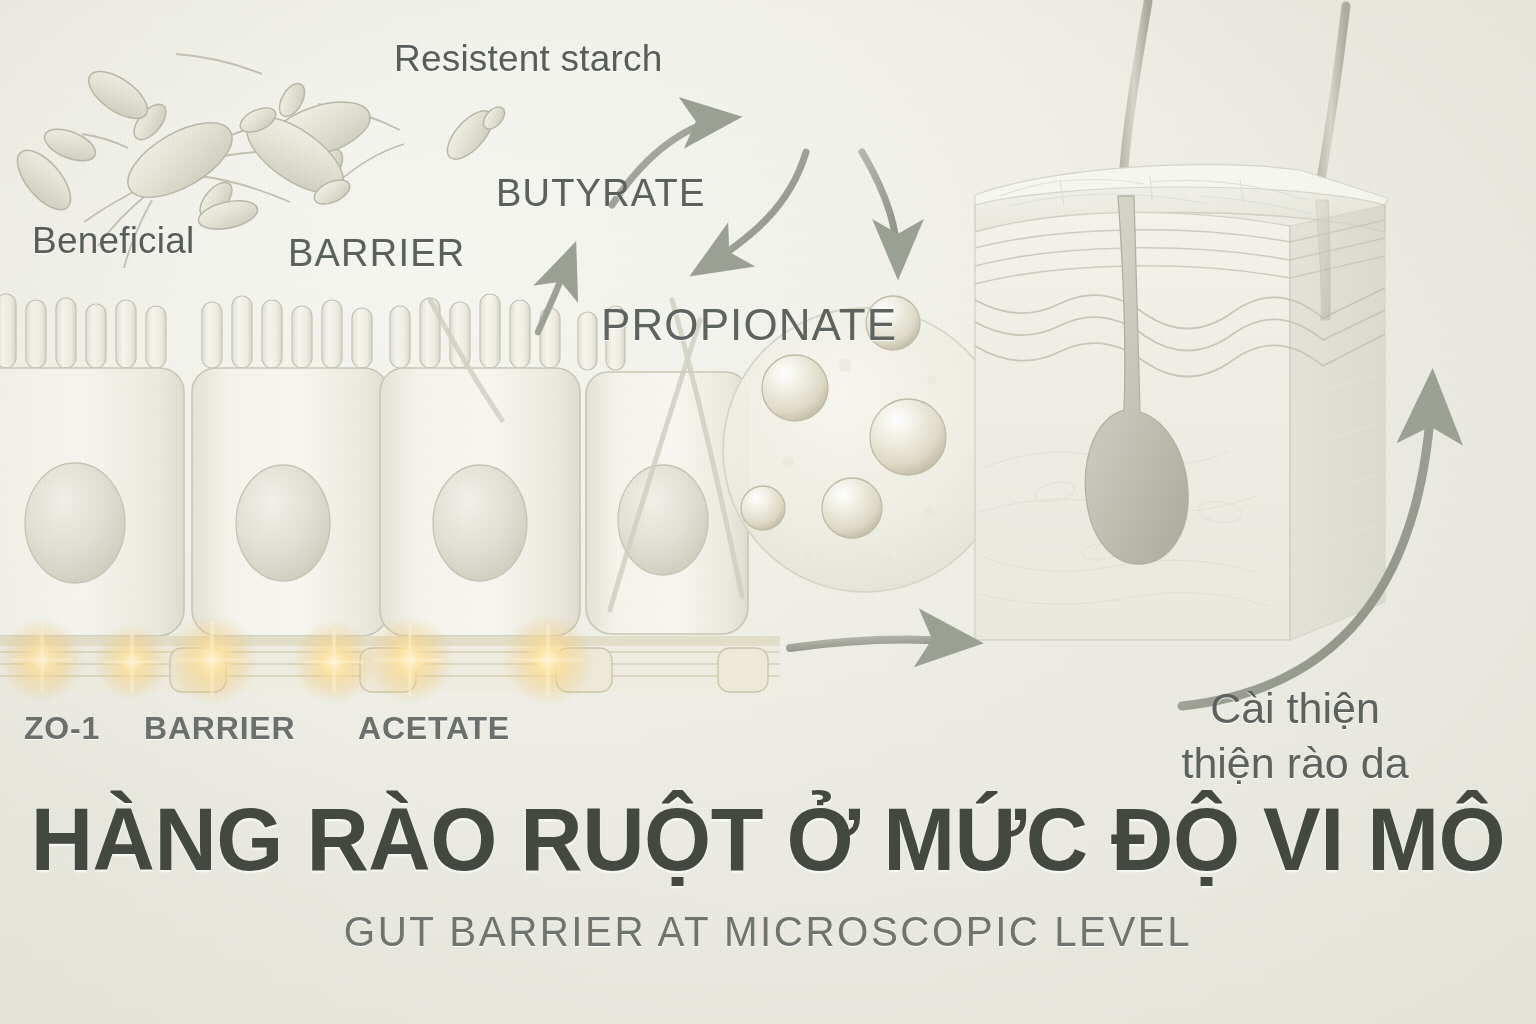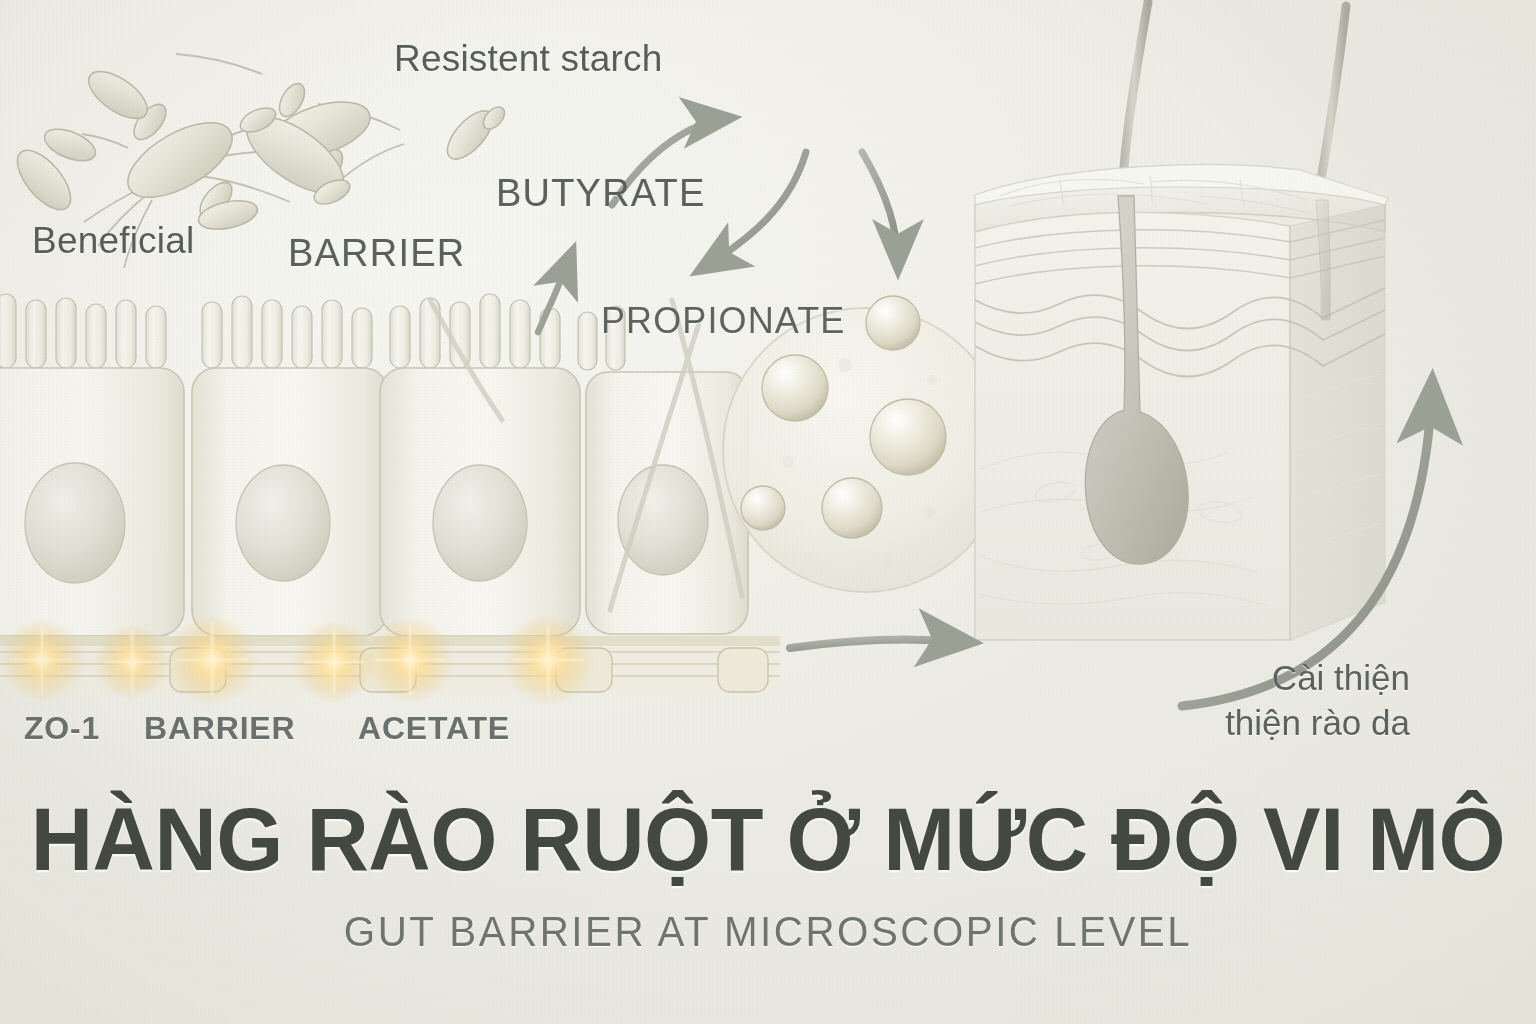--- a/index.html
+++ b/index.html
@@ -32,34 +32,34 @@
   .lbl{position:absolute;white-space:nowrap;color:#5c615c;}
   .lbl-sent{ 
     font-size:37px;font-weight:400;letter-spacing:.2px;color:#575d58;
     text-shadow:0 1px 0 rgba(255,255,255,.85);
   }
   .lbl-caps{
     font-size:38px;font-weight:400;letter-spacing:1.2px;color:#5a605b;
     text-shadow:0 1px 0 rgba(255,255,255,.8), 0 0 1px rgba(80,85,80,.25);
   }
   .lbl-caps-sm{
-    font-size:36px;font-weight:400;letter-spacing:1.1px;color:#5d635e;
+    font-size:44px;font-weight:400;letter-spacing:1.1px;color:#5d635e;
     text-shadow:0 1px 0 rgba(255,255,255,.8);
   }
   .lbl-scfa{
     font-size:45px;font-weight:700;letter-spacing:.6px;color:#474d48;
     text-shadow:0 1px 0 rgba(255,255,255,.85);
   }
   .lbl-tj{
     font-size:32px;font-weight:700;letter-spacing:.8px;color:#6a706b;
     text-shadow:0 1px 0 rgba(255,255,255,.9);
   }
   .lbl-skin{
-    font-size:35px;font-weight:400;line-height:1.28;color:#5c625d;
-    text-align:right;text-shadow:0 1px 0 rgba(255,255,255,.85);
+    font-size:43px;font-weight:400;line-height:1.28;color:#5c625d;
+    text-align:center;text-shadow:0 1px 0 rgba(255,255,255,.85);margin-top:25px;
   }
 
   
   #title{
     position:absolute;left:0;right:0;top:788px;text-align:center;
     font-size:89px;font-weight:700;letter-spacing:-0.5px;
     color:#434840;
     transform:scaleX(.97);
     text-shadow:0 2px 2px rgba(255,255,255,.9), 0 1px 0 rgba(120,125,115,.25);
   }

